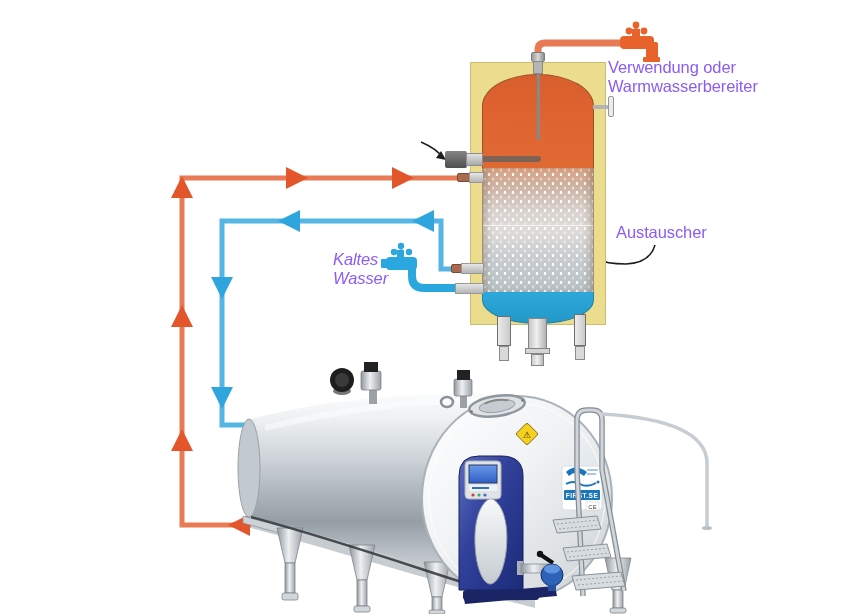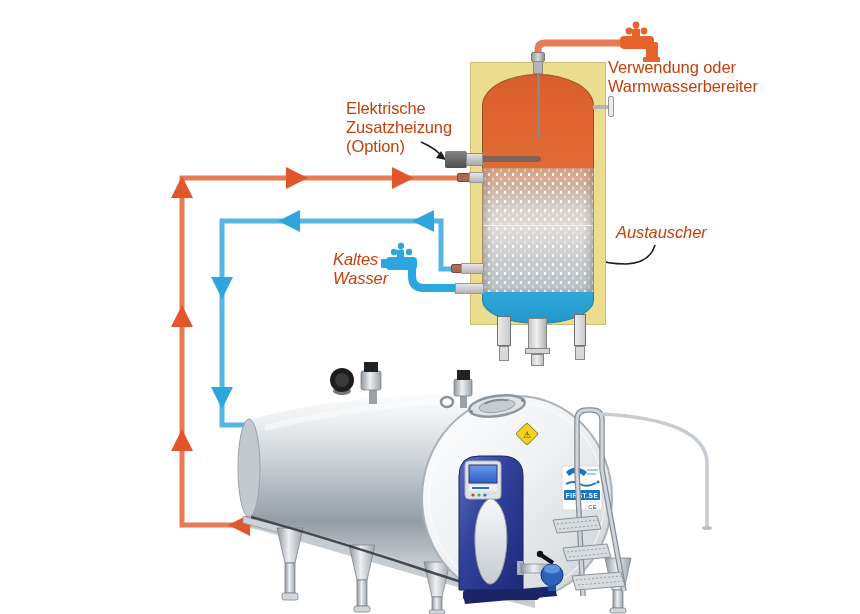--- a/index.html
+++ b/index.html
@@ -1,25 +1,25 @@
 <!DOCTYPE html>
 <html style="--hot: #DF6430; --warm-pipe: #E87B55; --warm-arrow: #E3562C; --tap-warm: #E8622C; --cold: #2EA8DB; --cold-pipe: #55B6E4; --cold-arrow: #2FA5DE; --tap-cold: #2BA7E0; --insulation: #EBDC8E; --cabinet-blue: #2C3C92; --logo-blue: #1B75BC; --annotation: #1D1D1D;"><head>
 <meta charset="utf-8">
 <style>
   html,body{margin:0;padding:0;background:#fff;}
   .stage{position:relative;width:860px;height:614px;background:#fff;overflow:hidden;
          font-family:"Liberation Sans",sans-serif;}
   svg{display:block;}
   .layer{position:absolute;left:0;top:0;}
   
-  .lbl{position:absolute;font-size:16.5px;line-height:19px;color:#c2410c;
+  .lbl{position:absolute;font-size:16.5px;line-height:19px;color:#8b5cf6;
        white-space:pre-line;letter-spacing:-0.1px;z-index:5;}
   .lbl-usage{left:608px;top:58px;}
   .lbl-electric{left:346px;top:99px;}
-  .lbl-exchanger{left:616px;top:223px;font-style:italic;}
+  .lbl-exchanger{left:616px;top:223px;}
   .lbl-cold{left:333px;top:250px;font-style:italic;}
   
   .boiler *{position:absolute;box-sizing:border-box;}
   .boiler{position:absolute;left:0;top:0;z-index:2;}
   .insulation{left:470px;top:62px;width:136px;height:263px;
        background:var(--insulation);border:1px solid #CDBD74;}
   .tank-top{left:482px;top:74px;width:112px;height:94px;
        background:linear-gradient(180deg,#d85e2d 0%,var(--hot) 45%,#e06a33 100%);
        border:1px solid #98502A;border-bottom:none;
        border-radius:56px 56px 0 0 / 32px 32px 0 0;}
@@ -330,19 +330,16 @@
         <path d="M 332 194 L 373 190"></path>
           <path d="M 334 199 L 375 195"></path>
         <path d="M 341 222 L 387 218"></path>
           <path d="M 343 227 L 389 223"></path>
       </g>
     </g>
   </svg>
 
   <div class="lbl lbl-usage">Verwendung oder
 Warmwasserbereiter</div>
-  <div class="lbl lbl-electric">Elektrische
-Zusatzheizung
-(Option)</div>
   <div class="lbl lbl-exchanger">Austauscher</div>
   <div class="lbl lbl-cold">Kaltes
 Wasser</div>
 </div>
 
 </body></html>

